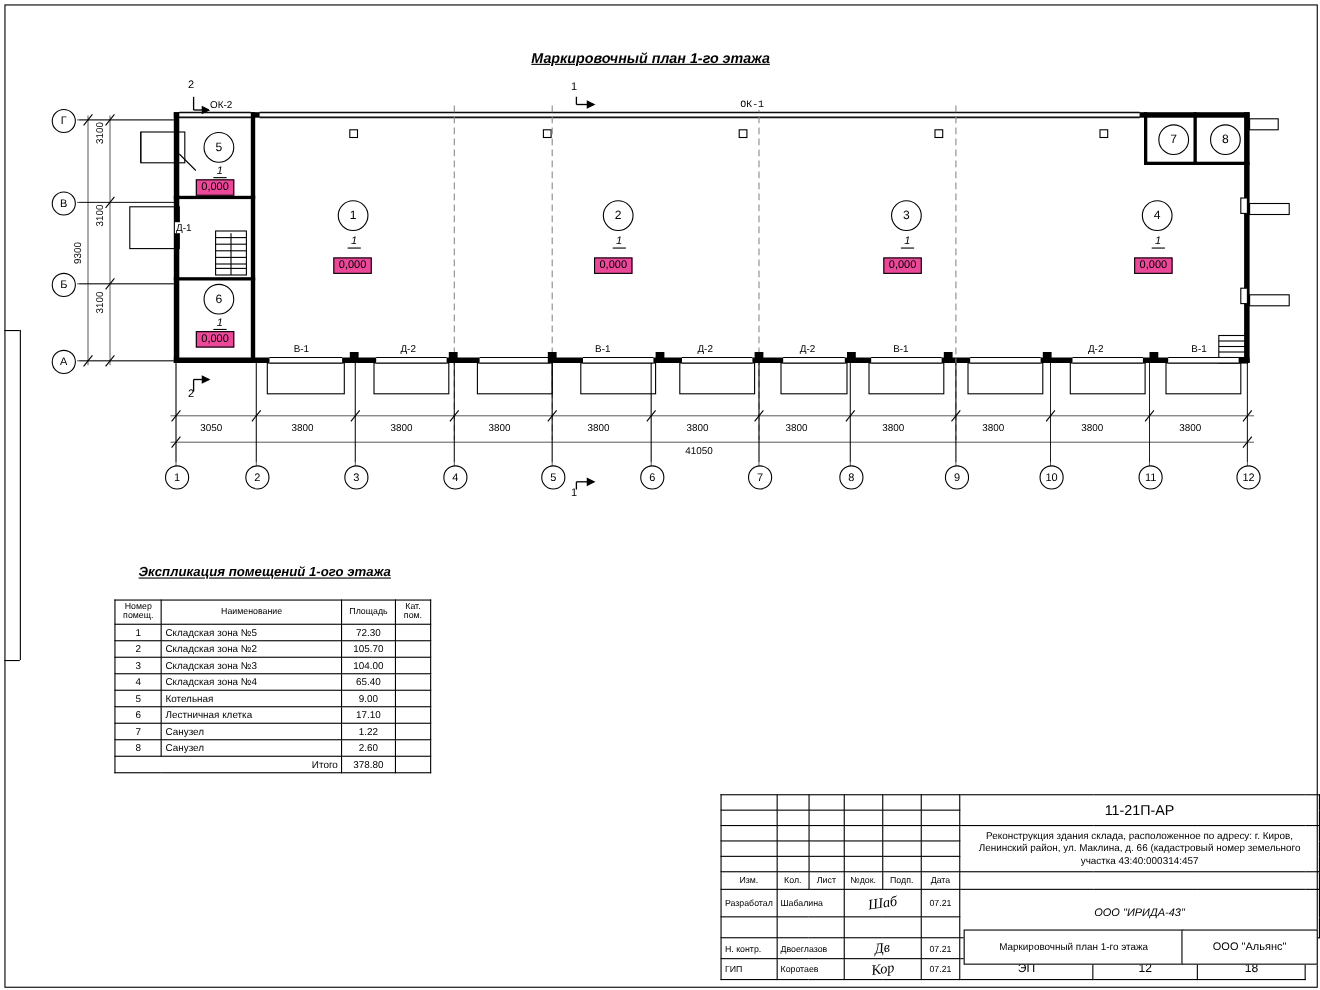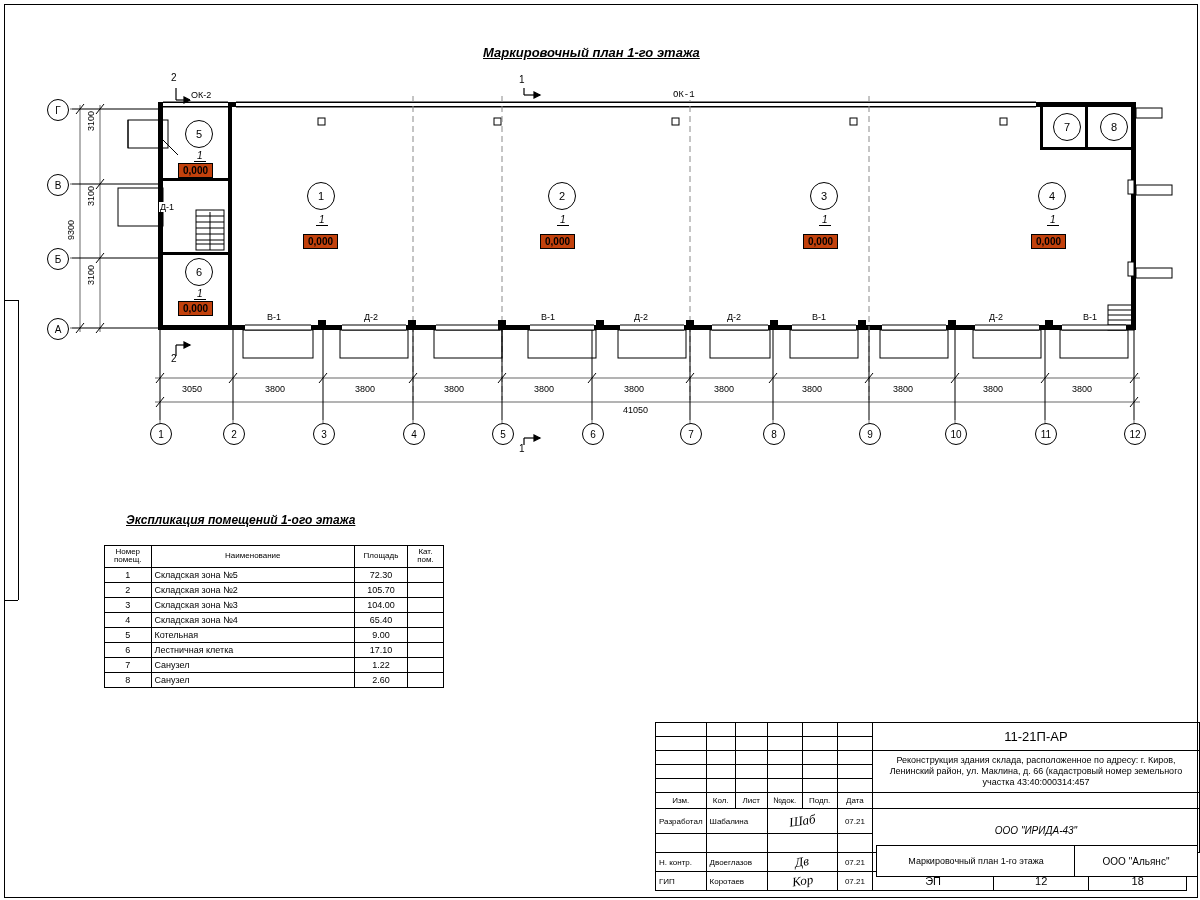--- a/index.html
+++ b/index.html
@@ -9,22 +9,22 @@
   .frame-outer{position:absolute;left:4px;top:4px;width:1192px;height:892px;border:1px solid #000;}
   .abs{position:absolute;}
   .ln{position:absolute;background:#000;}
   .h1{height:1px;} .v1{width:1px;}
   .title-main{position:absolute;font-style:italic;font-weight:bold;font-size:13px;
     text-decoration:underline;white-space:nowrap;}
   .axis-circle{position:absolute;width:20px;height:20px;border:1px solid #000;border-radius:50%;
     font-size:10px;display:flex;align-items:center;justify-content:center;background:#fff;}
   .room-circle{position:absolute;width:26px;height:26px;border:1px solid #000;border-radius:50%;
     font-size:11px;display:flex;align-items:center;justify-content:center;background:#fff;}
-  .lvl-box{position:absolute;border:1px solid #000;background:#c2410c;font-size:10px;
-    padding:1px 4px;white-space:nowrap;font-weight:bold;}
+  .lvl-box{position:absolute;border:1px solid #000;background:#ec4899;font-size:10px;
+    padding:1px 4px;white-space:nowrap;}
   .num-under{position:absolute;font-size:10px;font-style:italic;border-bottom:1px solid #000;
     padding:0 3px 0 3px;background:#fff;}
   .dim-txt{position:absolute;font-size:9px;white-space:nowrap;}
   .lbl{position:absolute;font-size:9px;white-space:nowrap;background:#fff;padding:0 1px;}
   .expl-title{position:absolute;font-style:italic;font-weight:bold;font-size:12px;
     text-decoration:underline;white-space:nowrap;}
   table.expl{position:absolute;border-collapse:collapse;font-size:9px;}
   table.expl td,table.expl th{border:1px solid #000;padding:2px 3px;font-weight:normal;}
   table.expl th{font-size:8px;text-align:center;line-height:1.05;}
   .c{text-align:center;} .r{text-align:right;} .l{text-align:left;}
@@ -354,21 +354,21 @@
 
   <div class="room-circle" style="left:185px;top:258px;">6</div>
   <div class="num-under" style="left:194px;top:288px;">1</div>
   <div class="lvl-box" style="left:178px;top:301px;">0,000</div>
 
   <div class="room-circle" style="left:1053px;top:113px;">7</div>
   <div class="room-circle" style="left:1100px;top:113px;">8</div>
 
   <div class="expl-title" style="left:126px;top:513px;">Экспликация помещений 1-ого этажа</div>
 
-  <table class="expl" style="left:104px;top:545px;width:340px;">
+  <table class="expl" style="left:104px;top:545px;width:288px;">
     <thead>
       <tr>
         <th style="width:38px;">Номер помещ.</th>
         <th style="width:190px;">Наименование</th>
         <th style="width:44px;">Площадь</th>
         <th style="width:28px;">Кат. пом.</th>
       </tr>
     </thead>
     <tbody>
       <tr>
@@ -411,20 +411,25 @@
         <td class="c">7</td>
         <td class="l">Санузел</td>
         <td class="c">1.22</td>
         <td class="c"></td>
       </tr>
       <tr>
         <td class="c">8</td>
         <td class="l">Санузел</td>
         <td class="c">2.60</td>
         <td class="c"></td>
+      </tr>
+      <tr>
+        <td class="r" colspan="2">Итого</td>
+        <td class="c">378.80</td>
+        <td></td>
       </tr>
     </tbody>
   </table>
 
   <table class="stamp" style="left:655px;top:722px;">
     <tbody>
         <tr>
       <td style="width:25px;height:11px;"></td>
           <td style="width:25px;"></td>
           <td style="width:28px;"></td>

